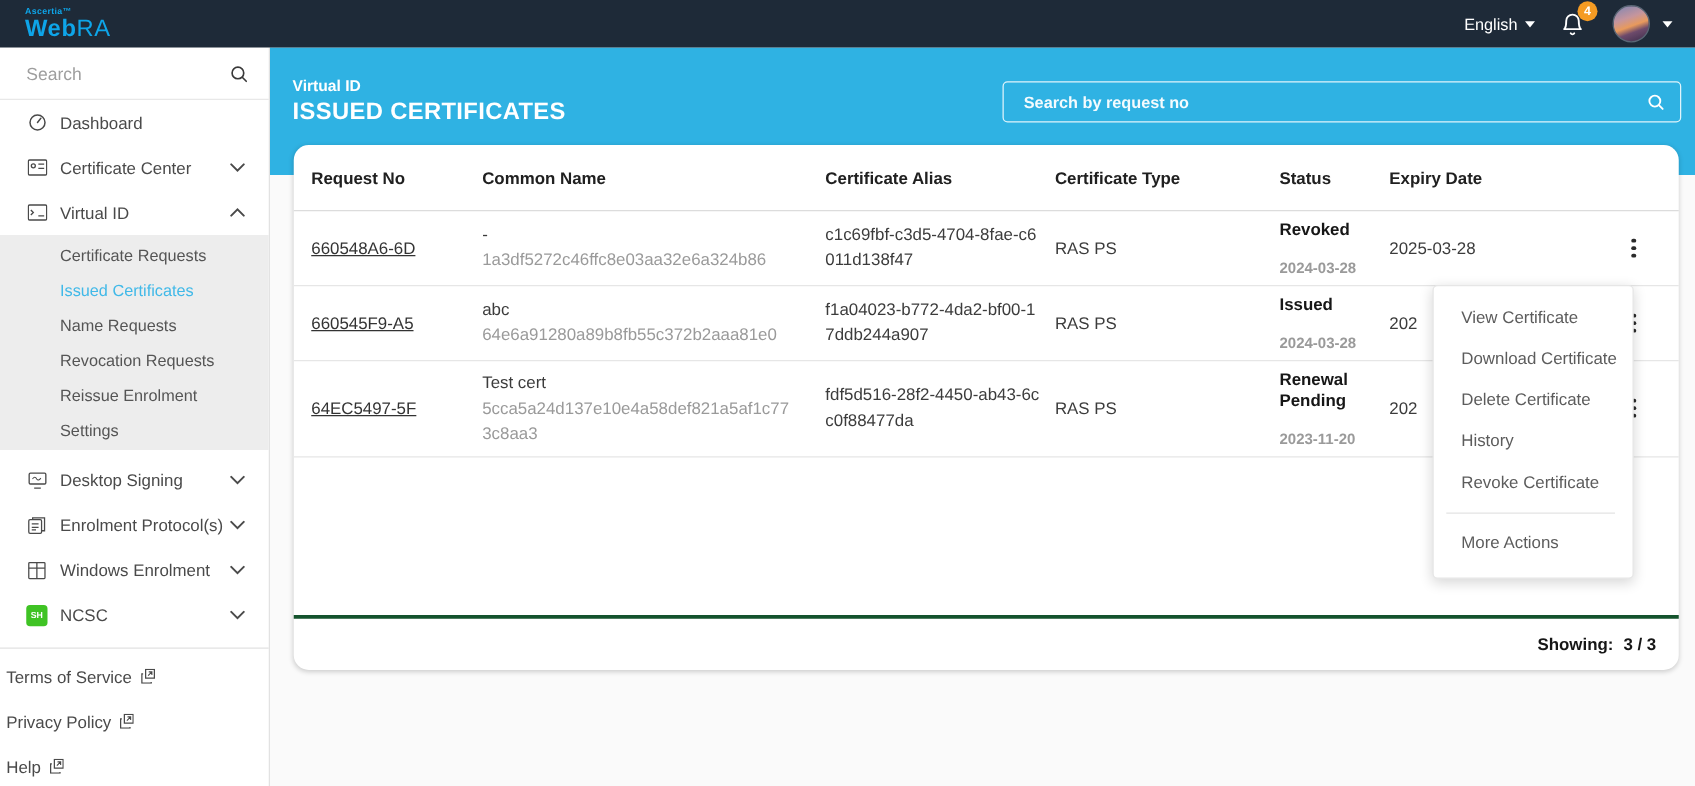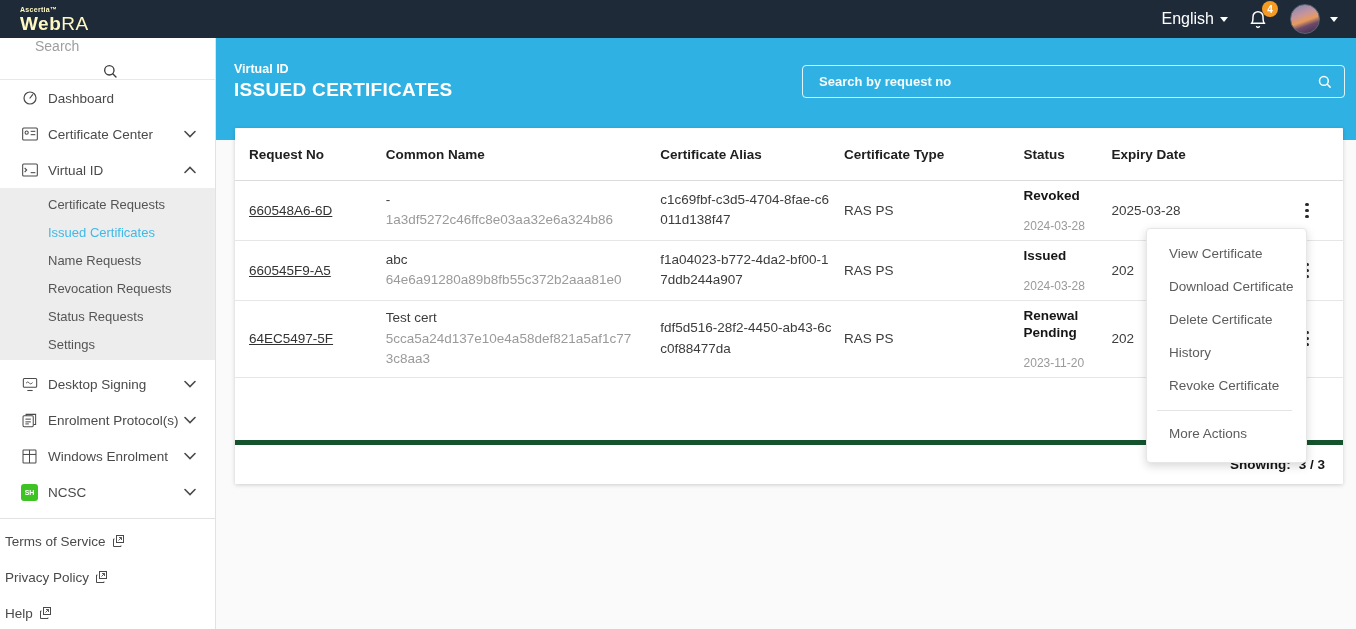--- a/index.html
+++ b/index.html
@@ -7,39 +7,39 @@
     --green:#3fc324; --border:#e2e2e2; --submenu-bg:#ededed;
     --text-dark:#202020; --text-mid:#4a4a4a; --text-gray:#9a9a9a; --page-bg:#fafafa;
   }
   *{margin:0;padding:0;box-sizing:border-box;}
   html,body{width:1356px;height:629px;overflow:hidden;}
   body{font-family:"Liberation Sans","DejaVu Sans",sans-serif;background:var(--page-bg);position:relative;}
 
   
   .topbar{position:absolute;left:0;top:0;width:1356px;height:38px;background:var(--navy);z-index:50;
     display:flex;align-items:center;justify-content:space-between;padding:0 18px 0 20px;}
-  .brand{display:flex;flex-direction:column;line-height:1;color:#fef9c3;}
+  .brand{display:flex;flex-direction:column;line-height:1;color:#0ea5e9;}
   .brand-small{font-size:7px;font-weight:bold;letter-spacing:.3px;margin-bottom:1px;}
   .brand-main{font-size:19px;letter-spacing:.5px;}
   .brand-web{font-weight:bold;}
   .brand-ra{font-weight:300;}
   .topbar-right{display:flex;align-items:center;gap:18px;}
-  .lang{display:flex;align-items:center;gap:6px;color:#fff;font-size:16px;cursor:pointer;}
+  .lang{display:flex;align-items:center;gap:6px;color:#fff;font-size:13px;cursor:pointer;}
   .caret-down{width:0;height:0;border-left:4px solid transparent;border-right:4px solid transparent;border-top:5px solid #fff;display:inline-block;}
   .bell-wrap{position:relative;width:26px;height:26px;cursor:pointer;}
   .bell-wrap svg{position:absolute;left:2px;top:4px;}
   .badge{position:absolute;right:-6px;top:-5px;min-width:16px;height:16px;border-radius:8px;background:var(--orange);
     color:#fff;font-size:10px;font-weight:bold;display:flex;align-items:center;justify-content:center;padding:0 3px;}
   .avatar{width:30px;height:30px;border-radius:50%;border:1px solid #5a6675;cursor:pointer;
     background:linear-gradient(160deg,#7d86b5 0%,#c5959d 35%,#e89a5c 55%,#6d4a6b 70%,#3a2c4a 100%);}
   .avatar-caret{margin-left:-8px;}
 
   
   .sidebar{position:absolute;left:0;top:38px;width:216px;height:591px;background:#fff;border-right:1px solid var(--border);z-index:40;}
-  .side-search{height:42px;display:flex;align-items:center;justify-content:space-between;padding:0 16px 0 21px;border-bottom:1px solid #e8e8e8;flex-direction:column;}
+  .side-search{height:42px;display:flex;align-items:center;justify-content:space-between;padding:0 16px 0 21px;border-bottom:1px solid #e8e8e8;}
   .side-search input{border:none;outline:none;font-size:14px;color:var(--text-mid);width:150px;font-family:inherit;background:transparent;}
   .side-search input::placeholder{color:#9e9e9e;}
   .nav-item{height:36px;display:flex;align-items:center;padding:0 14px 0 21px;cursor:pointer;color:var(--text-mid);font-size:13.5px;}
   .nav-item .nav-icon{width:17px;height:17px;margin-right:10px;flex:none;display:flex;align-items:center;justify-content:center;}
   .nav-item .nav-label{flex:1;}
   .nav-item .chev{flex:none;margin-right:5px;}
   .submenu{background:var(--submenu-bg);padding:2px 0;}
   .submenu-item{height:28px;display:flex;align-items:center;padding-left:48px;font-size:13px;color:#555;cursor:pointer;}
   .submenu-item.active{color:var(--cyan-text);}
   .side-divider{border-top:1px solid var(--border);margin:8px 0 4px 0;}
@@ -51,42 +51,42 @@
   .band{position:absolute;left:216px;top:38px;width:1140px;height:102px;background:var(--cyan);}
   .band-titles{position:absolute;left:18px;top:24px;color:#fff;}
   .band-breadcrumb{font-size:12.5px;font-weight:bold;margin-bottom:3px;}
   .band-title{font-size:19px;font-weight:bold;letter-spacing:.3px;}
   .band-search{position:absolute;left:586px;top:27px;width:543px;height:33px;border:1px solid rgba(255,255,255,.85);
     border-radius:4px;display:flex;align-items:center;padding:0 12px 0 16px;}
   .band-search input{flex:1;background:transparent;border:none;outline:none;color:#fff;font-size:13px;font-weight:bold;font-family:inherit;}
   .band-search input::placeholder{color:#fff;opacity:.95;}
 
   
-  .card{position:absolute;left:235px;top:128px;width:1108px;height:356px;background:#fff;border-radius:1px;
+  .card{position:absolute;left:235px;top:116px;width:1108px;height:420px;background:#fff;border-radius:12px;
     box-shadow:0 1px 4px rgba(0,0,0,.18);z-index:10;display:flex;flex-direction:column;}
   .trow{display:flex;align-items:center;padding:0 16px 0 14px;border-bottom:1px solid #e6e6e6;}
   .thead{height:53px;font-weight:bold;color:var(--text-dark);font-size:13.5px;border-bottom:1px solid #dcdcdc;}
   .c1{width:137px;padding-right:10px;}
   .c2{width:275px;padding-right:28px;}
   .c3{width:184px;padding-right:10px;}
   .c4{width:180px;padding-right:10px;}
   .c5{width:88px;padding-right:6px;}
   .c6{width:176px;padding-right:10px;}
   .c7{width:40px;display:flex;justify-content:center;}
   .tbody-row{min-height:46px;font-size:13.5px;color:#3c3c3c;padding-top:7px;padding-bottom:7px;}
   .req-link{color:#333;text-decoration:underline;cursor:pointer;}
   .cn-sub,.alias{word-break:break-all;line-height:1.5;}
   .cn-main{line-height:1.5;}
   .cn-sub{color:var(--text-gray);}
   .status-main{font-weight:bold;color:#161616;line-height:1.25;}
-  .status-date{color:var(--text-gray);font-size:12px;margin-top:14px;}
+  .status-date{color:var(--text-gray);font-size:12px;margin-top:14px;font-weight:bold;}
   .kebab{width:24px;height:24px;display:flex;flex-direction:column;align-items:center;justify-content:center;gap:2.5px;cursor:pointer;}
   .kebab i{width:3.5px;height:3.5px;border-radius:50%;background:#2b2b2b;display:block;}
   .card-spacer{flex:1;}
-  .card-footer{height:44px;border-top:5px solid #14532d;display:flex;align-items:center;justify-content:flex-end;
+  .card-footer{height:44px;border-top:3px solid #14532d;display:flex;align-items:center;justify-content:flex-end;
     padding-right:18px;font-size:13.5px;font-weight:bold;color:#161616;gap:8px;}
 
   
   .ctx-menu{position:absolute;left:1146px;top:228px;width:161px;background:#fff;border:1px solid #e6e6e6;border-radius:4px;
     box-shadow:0 3px 10px rgba(0,0,0,.16);z-index:60;padding:8px 0 12px 0;}
   .ctx-item{height:33px;display:flex;align-items:center;padding-left:22px;font-size:13.5px;color:#5c5c5c;cursor:pointer;}
   .ctx-divider{border-top:1px solid #e4e4e4;margin:8px 14px 6px 10px;}
 
   svg{display:block;}
 </style>
@@ -169,21 +169,21 @@
           <polyline points="1,6.5 6,1.5 11,6.5"></polyline>
         </svg>
     </span>
   </div>
 
   <div class="submenu">
     <div class="submenu-item">Certificate Requests</div>
     <div class="submenu-item active">Issued Certificates</div>
     <div class="submenu-item">Name Requests</div>
     <div class="submenu-item">Revocation Requests</div>
-    <div class="submenu-item">Status Requests</div>
+    <div class="submenu-item">Reissue Enrolment</div>
     <div class="submenu-item">Settings</div>
   </div>
 
   <div class="nav-item" style="margin-top:6px;">
     <span class="nav-icon">
       <svg width="16" height="15" viewBox="0 0 24 22" fill="none" stroke="#4a4a4a" stroke-width="1.6">
         <rect x="2" y="2" width="20" height="13" rx="1.5"></rect>
           <line x1="8" y1="20" x2="16" y2="20"></line>
           <path d="M6 9 q3 -4 5 0 q2 3 5 -1" stroke-width="1.3"></path>
       </svg>

